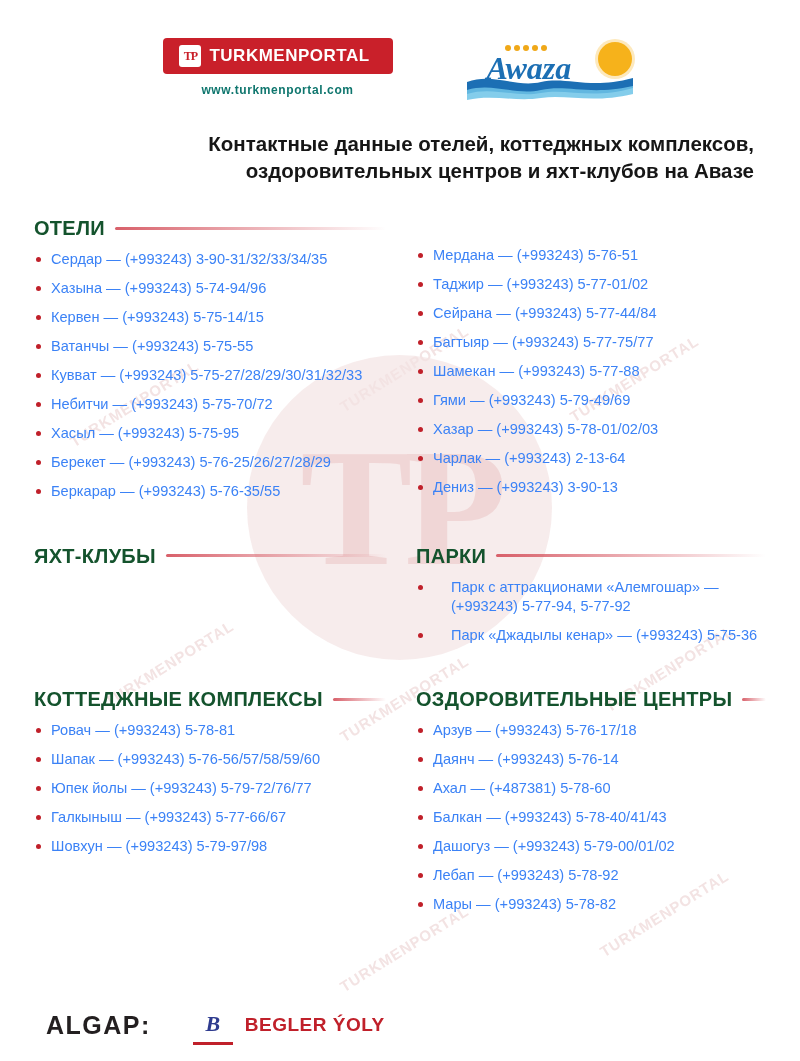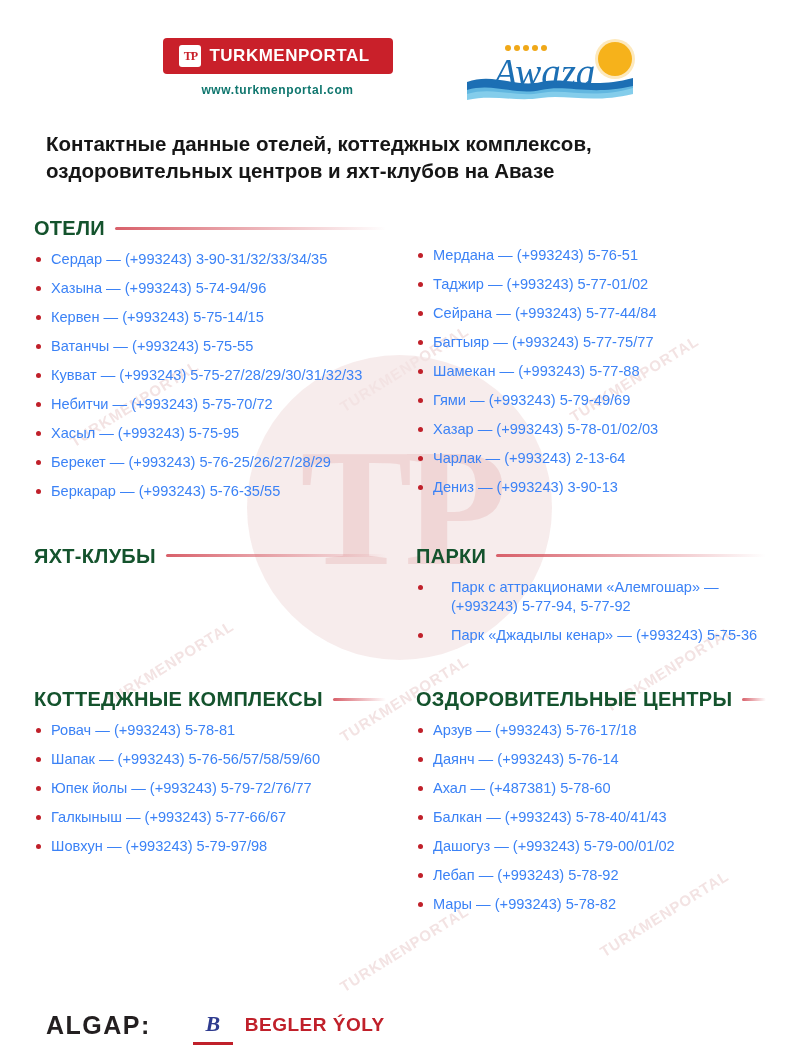--- a/index.html
+++ b/index.html
@@ -107,25 +107,25 @@
     letter-spacing: .6px;
     color: #0f766e;
   }
 
   .awaza { position: relative; width: 175px; height: 62px; }
   .awaza-wave {
     position: absolute; left: 0; top: 0; width: 175px; height: 62px;
   }
   .awaza-word {
     position: absolute;
-    left: 31px; top: 12px;
+    left: 24px; top: 12px;
     font-family: "Liberation Serif", serif;
     font-style: italic;
-    font-size: 39px;
-    font-weight: normal;
+    font-size: 32px;
+    font-weight: bold;
     color: #1c6fb4;
     letter-spacing: 0px;
   }
   .awaza-dots {
     position: absolute;
     left: 42px; top: 7px;
     display: flex; gap: 3px;
   }
   .awaza-dots i {
     width: 6px; height: 6px; border-radius: 50%;
@@ -134,21 +134,21 @@
   .awaza-sun {
     position: absolute; right: 6px; top: 4px;
     width: 34px; height: 34px; border-radius: 50%;
     background: #f6b21b;
     box-shadow: 0 0 0 3px #fde9bd;
   }
 
   
   .doc-title {
     margin: 30px 46px 0 46px;
-    text-align: left;
+    text-align: right;
     font-size: 20.5px;
     font-weight: bold;
     line-height: 1.32;
     color: #161616;
   }
 
   
   .cols {
     display: flex;
     margin: 18px 34px 0 34px;

